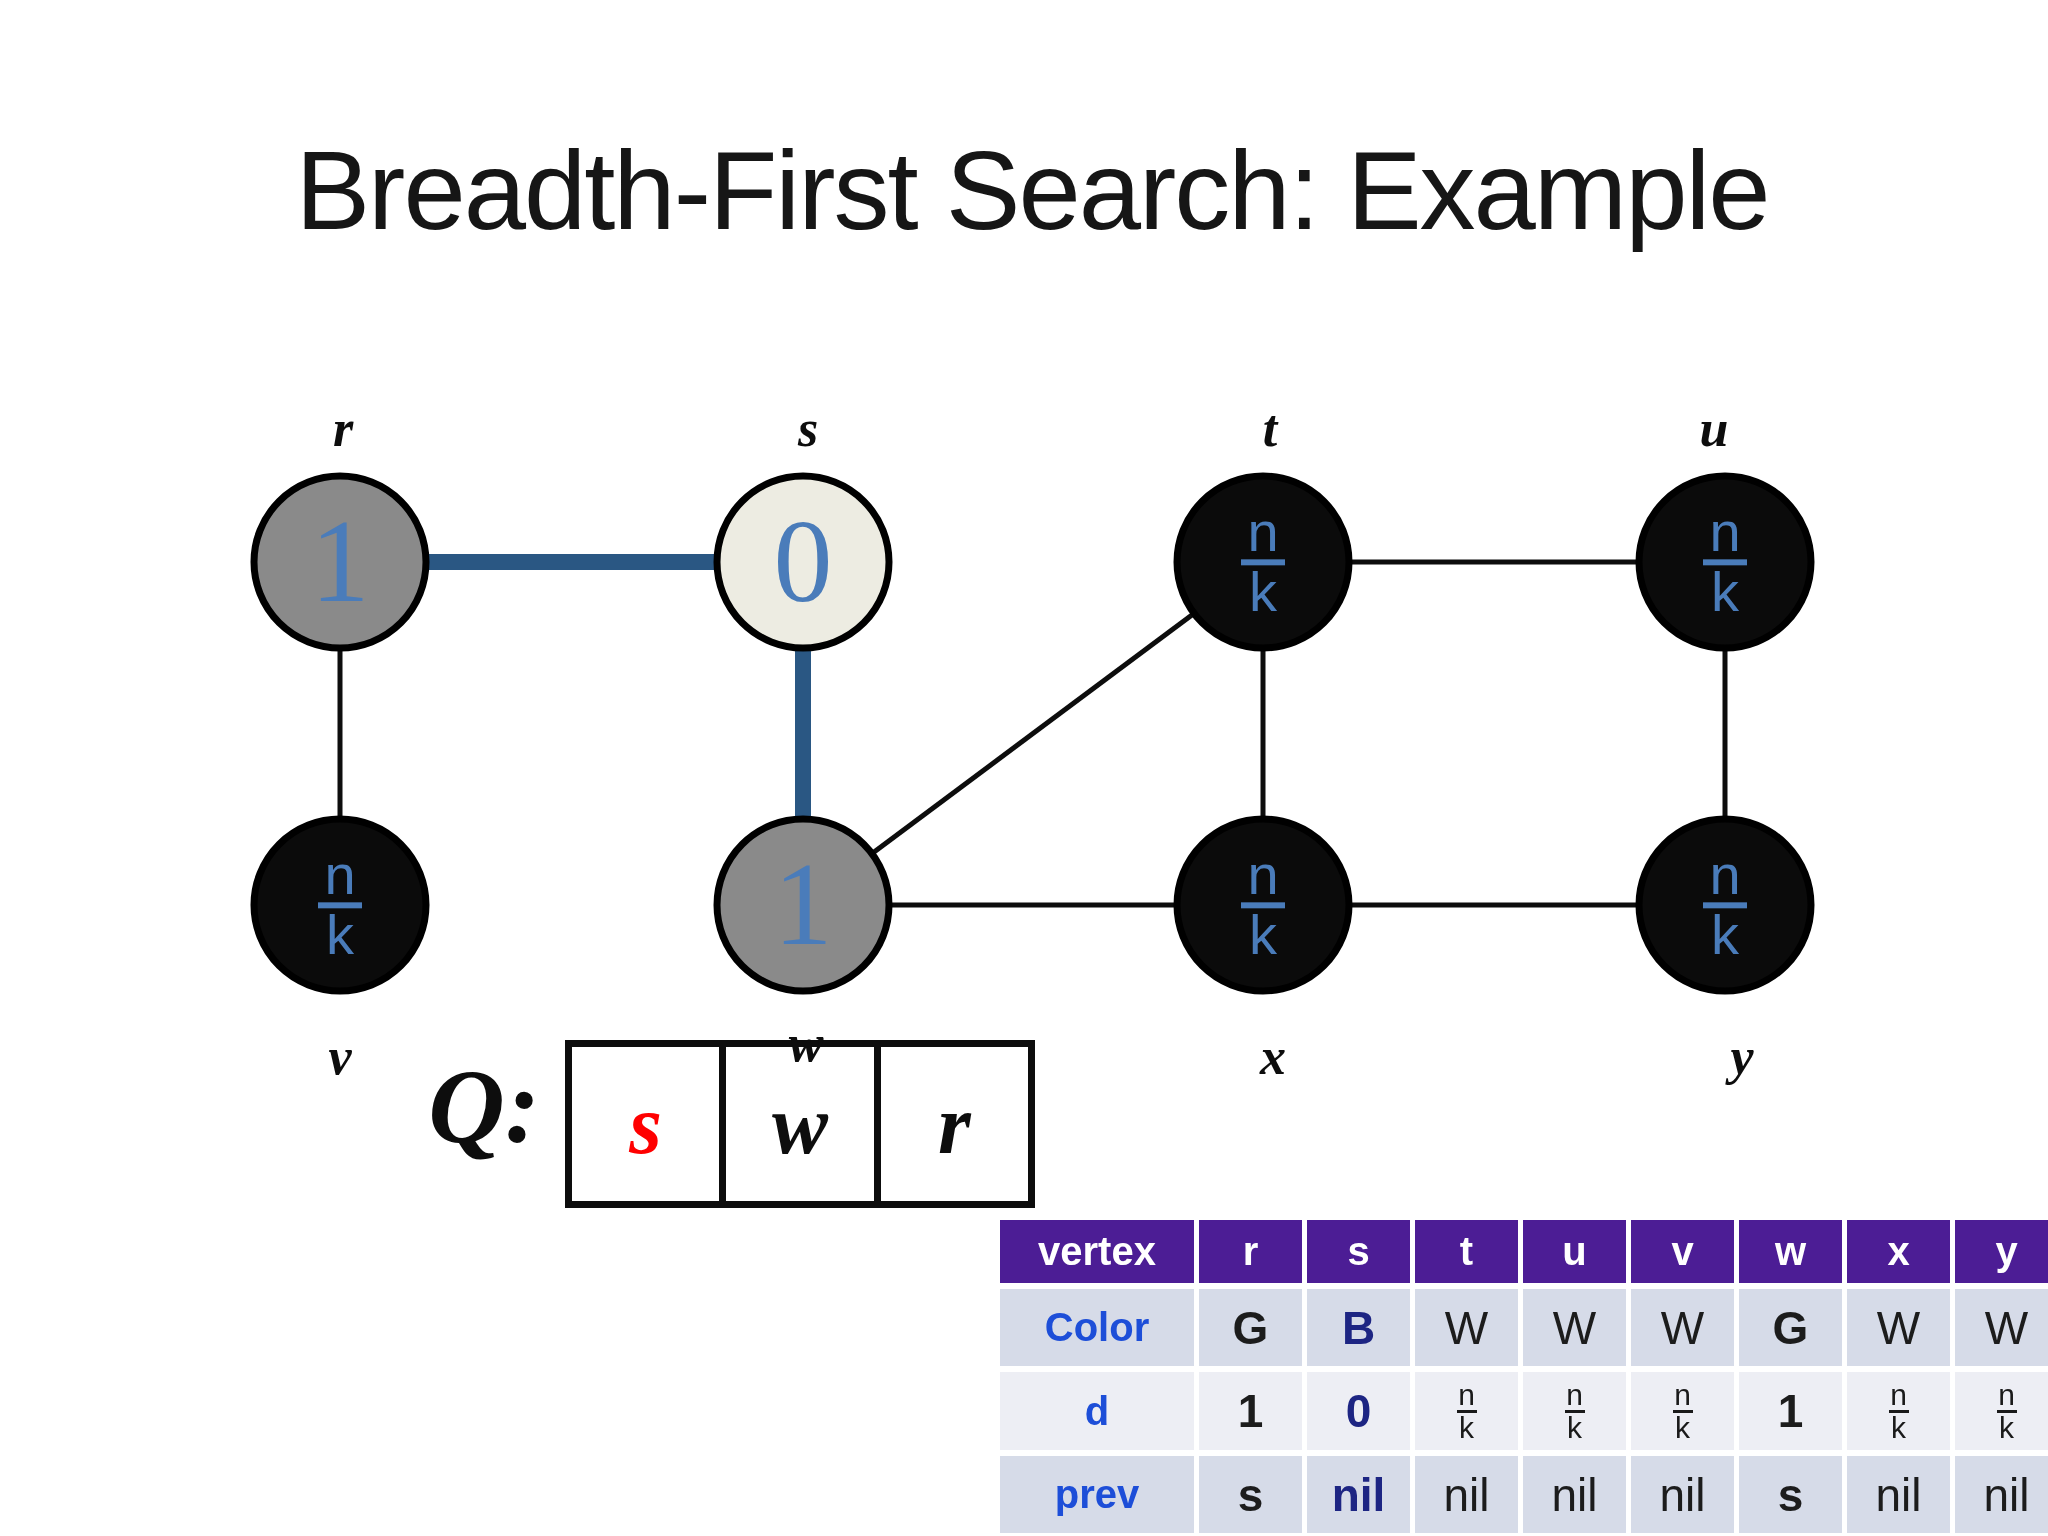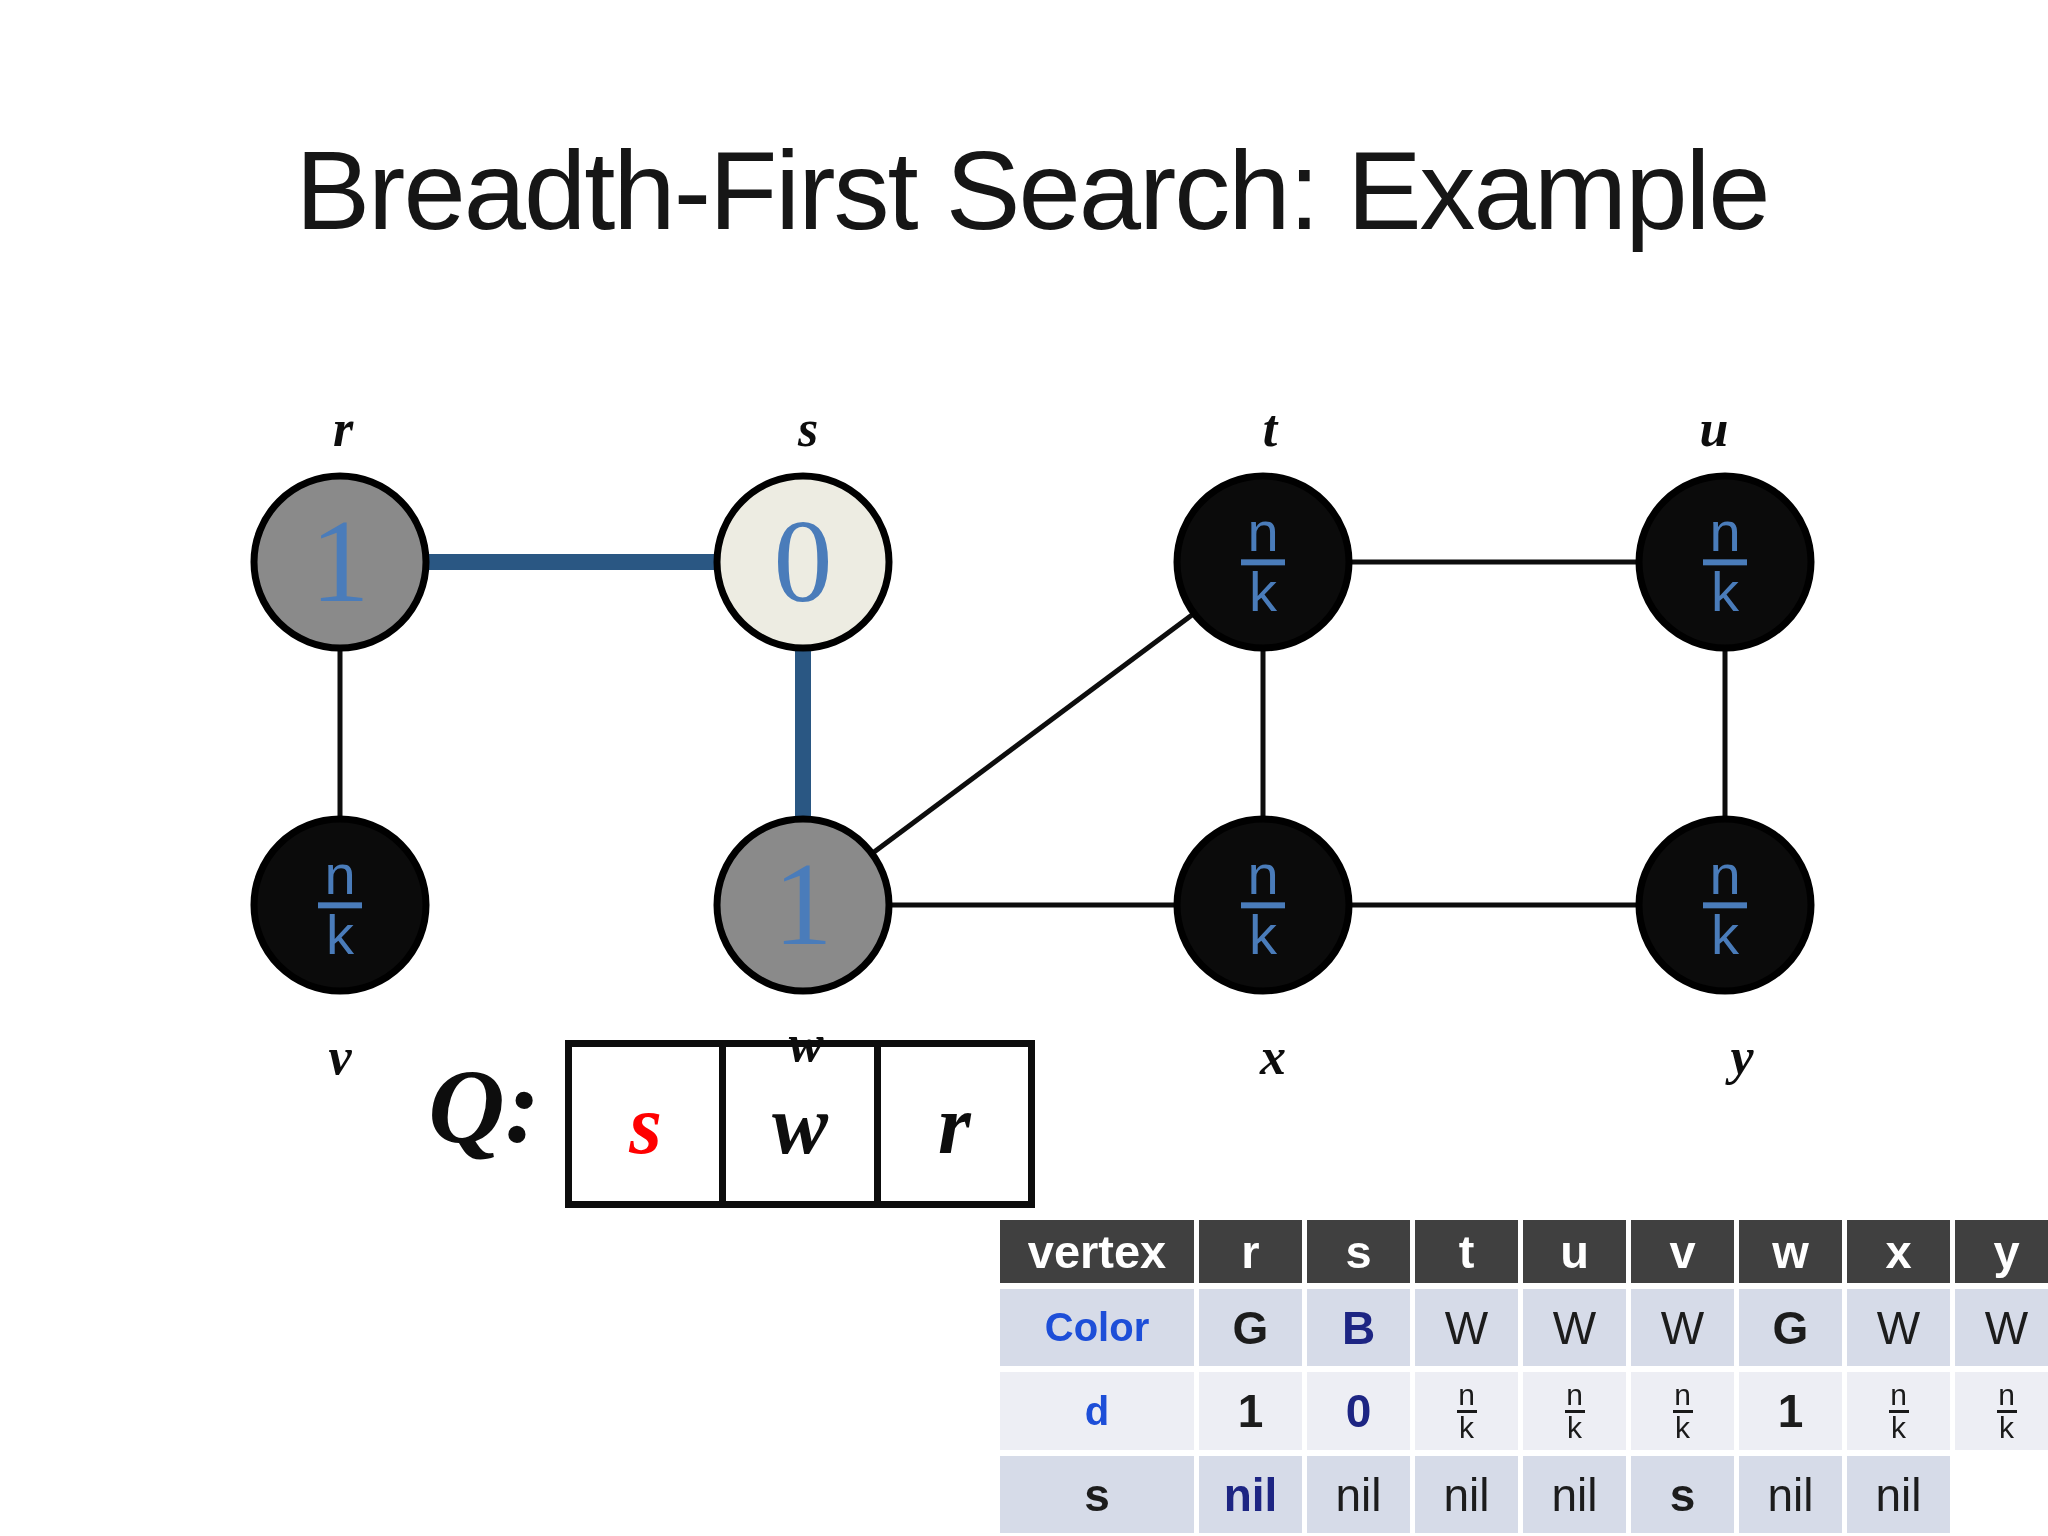--- a/index.html
+++ b/index.html
@@ -26,21 +26,21 @@
           font-weight:bold;font-size:106px;font-family:"Liberation Serif",serif;color:#0d0d0d;z-index:2;}
   .queue{position:absolute;left:565px;top:1040px;width:470px;height:168px;display:flex;
          border:7px solid #0d0d0d;box-sizing:border-box;background:#ffffff;z-index:2;}
   .qcell{flex:1;display:flex;align-items:center;justify-content:center;font-style:italic;
          font-weight:bold;font-size:84px;font-family:"Liberation Serif",serif;color:#0d0d0d;}
   .qcell + .qcell{border-left:7px solid #0d0d0d;}
   .qhead{color:#ff0000;}
   .tbl{position:absolute;left:1000px;top:1220px;display:grid;z-index:2;
        grid-template-columns:194px repeat(8,103px);grid-template-rows:63px 77px 78px 77px;gap:6px 5px;}
   .cell{display:flex;align-items:center;justify-content:center;font-family:"Liberation Sans",sans-serif;}
-  .th{background:#404040;color:#ffffff;font-weight:bold;font-size:47px;}
+  .th{background:#4c1d95;color:#ffffff;font-weight:bold;font-size:40px;}
   .dark{background:#d6dbe8;}
   .light{background:#edeef4;}
   .rowlabel{font-weight:bold;font-size:40px;color:#1d4ed8;}
   .v{font-size:46px;color:#1c1c1c;}
   .b{font-weight:bold;}
   .bn{font-weight:bold;color:#1d2583;}
   .tfr{display:flex;flex-direction:column;align-items:center;font-size:30px;line-height:0.8;color:#1a1a1a;}
   .tbar{width:20px;height:3px;background:#1a1a1a;margin:3px 0;border:none;display:block;}
 </style>
 </head>
@@ -183,20 +183,21 @@
       </span>
     </div>
   <div class="cell light">
       <span class="tfr">
         <span>n</span>
         <i class="tbar"></i>
         <span>k</span>
       </span>
     </div>
 
+  <div class="cell dark rowlabel">prev</div>
   <div class="cell dark v b">s</div>
   <div class="cell dark v bn">nil</div>
   <div class="cell dark v">nil</div>
   <div class="cell dark v">nil</div>
   <div class="cell dark v">nil</div>
   <div class="cell dark v b">s</div>
   <div class="cell dark v">nil</div>
   <div class="cell dark v">nil</div>
 </div>
 

